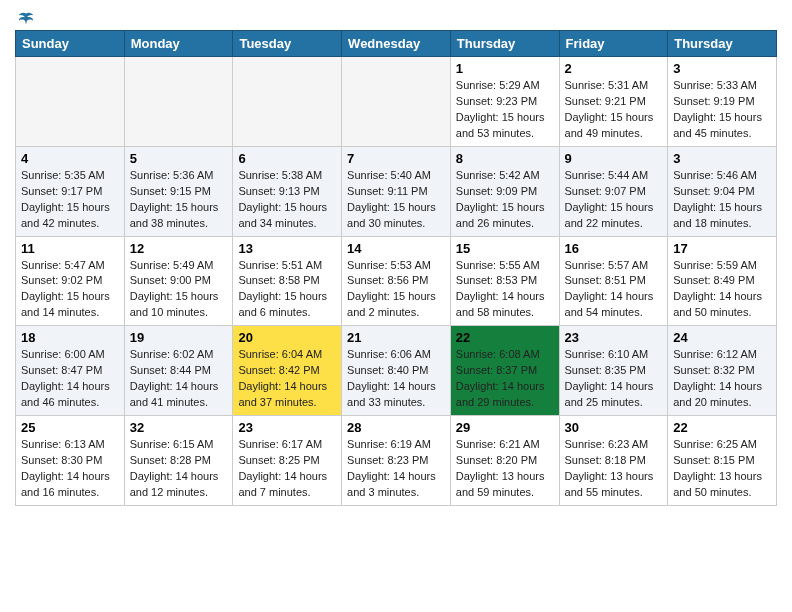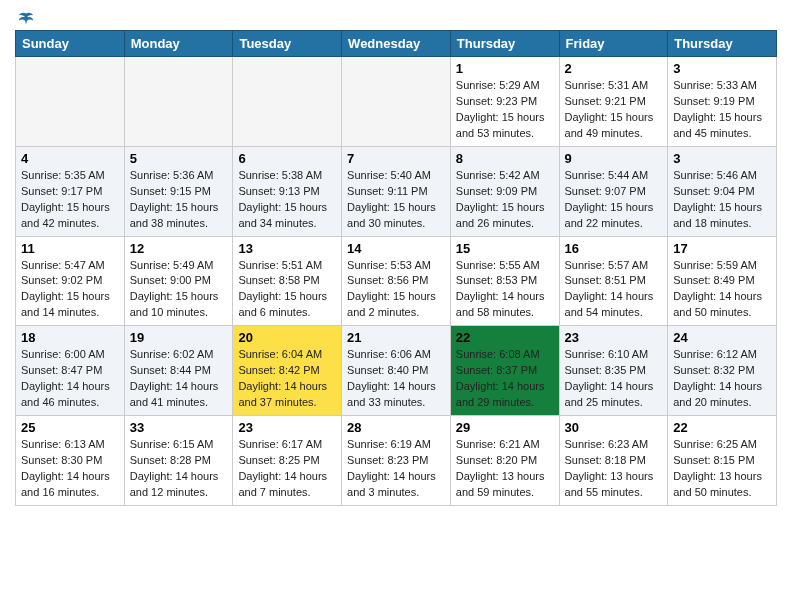--- a/index.html
+++ b/index.html
@@ -232,21 +232,21 @@
           <span class="day-num">24</span>
           <div class="day-info">Sunrise: 6:12 AM<br>Sunset: 8:32 PM<br>Daylight: 14 hours<br>and 20 minutes.</div>
         </td>
       </tr>
       <tr>
         <td>
           <span class="day-num">25</span>
           <div class="day-info">Sunrise: 6:13 AM<br>Sunset: 8:30 PM<br>Daylight: 14 hours<br>and 16 minutes.</div>
         </td>
         <td>
-          <span class="day-num">33</span>
+          <span class="day-num">32</span>
           <div class="day-info">Sunrise: 6:15 AM<br>Sunset: 8:28 PM<br>Daylight: 14 hours<br>and 12 minutes.</div>
         </td>
         <td>
           <span class="day-num">23</span>
           <div class="day-info">Sunrise: 6:17 AM<br>Sunset: 8:25 PM<br>Daylight: 14 hours<br>and 7 minutes.</div>
         </td>
         <td>
           <span class="day-num">28</span>
           <div class="day-info">Sunrise: 6:19 AM<br>Sunset: 8:23 PM<br>Daylight: 14 hours<br>and 3 minutes.</div>
         </td>

